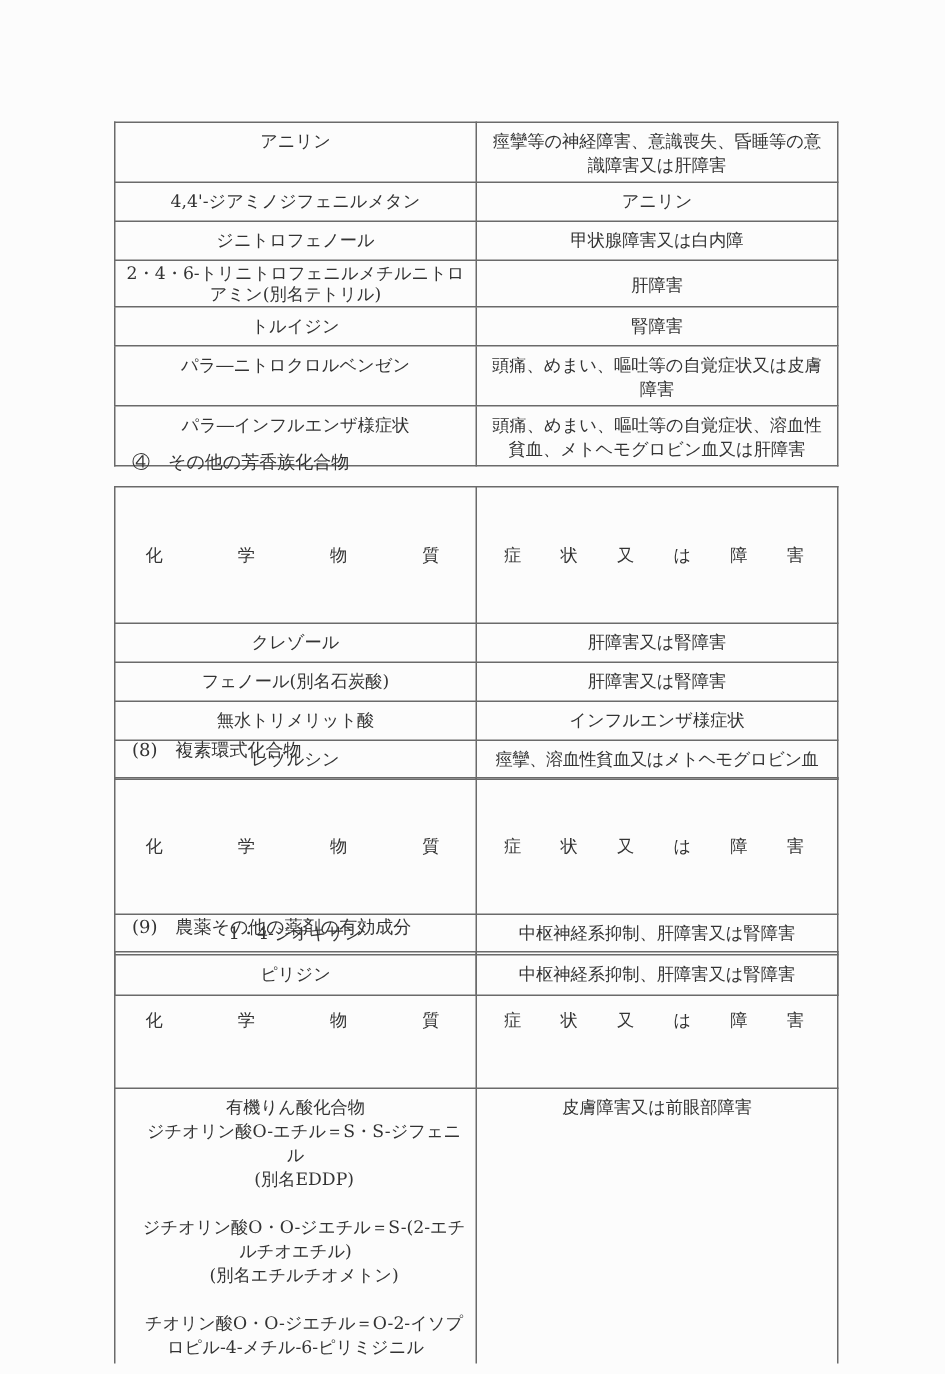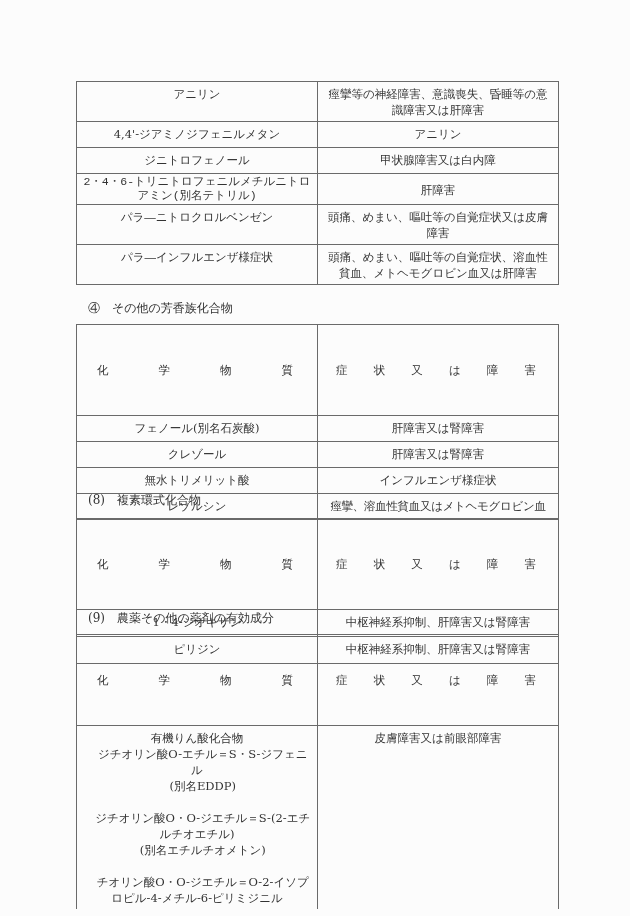--- a/index.html
+++ b/index.html
@@ -44,22 +44,26 @@
     </tr>
     <tr style="height:26px;">
       <td>4,4'-ジアミノジフェニルメタン</td>
       <td>アニリン</td>
     </tr>
     <tr style="height:26px;padding-left:28px;">
       <td>ジニトロフェノール</td>
       <td>甲状腺障害又は白内障</td>
     </tr>
     <tr style="height:30px;">
-      <td style="padding-top:1px;padding-bottom:1px;line-height:14px;font-family:Liberation Mono, monospace;">2・4・6-トリニトロフェニルメチルニトロアミン(別名テトリル)</td>
+      <td style="padding-top:1px;padding-bottom:1px;line-height:14px;">2・4・6-トリニトロフェニルメチルニトロアミン(別名テトリル)</td>
       <td style="vertical-align:middle;">肝障害</td>
+    </tr>
+    <tr style="height:26px;">
+      <td>トルイジン</td>
+      <td>腎障害</td>
     </tr>
     <tr style="height:34px;">
       <td>パラ―ニトロクロルベンゼン</td>
       <td>頭痛、めまい、嘔吐等の自覚症状又は皮膚障害</td>
     </tr>
     <tr style="height:34px;">
       <td>パラ―インフルエンザ様症状</td>
       <td>頭痛、めまい、嘔吐等の自覚症状、溶血性貧血、メトヘモグロビン血又は肝障害</td>
     </tr>
   </tbody>
@@ -88,25 +92,25 @@
           <span>又</span>
           <span>は</span>
           <span>障</span>
           <span>害</span>
         </div>
       </th>
     </tr>
   </thead>
   <tbody>
     <tr style="height:26px;">
+      <td>クレゾール</td>
+      <td>肝障害又は腎障害</td>
+    </tr>
+    <tr style="height:26px;">
       <td>フェノール(別名石炭酸)</td>
-      <td>肝障害又は腎障害</td>
-    </tr>
-    <tr style="height:26px;">
-      <td>クレゾール</td>
       <td>肝障害又は腎障害</td>
     </tr>
     <tr style="height:26px;margin-left:24px;">
       <td>無水トリメリット酸</td>
       <td>インフルエンザ様症状</td>
     </tr>
     <tr style="height:26px;">
       <td>レゾルシン</td>
       <td style="white-space:nowrap;letter-spacing:-0.3px;">痙攣、溶血性貧血又はメトヘモグロビン血</td>
     </tr>

